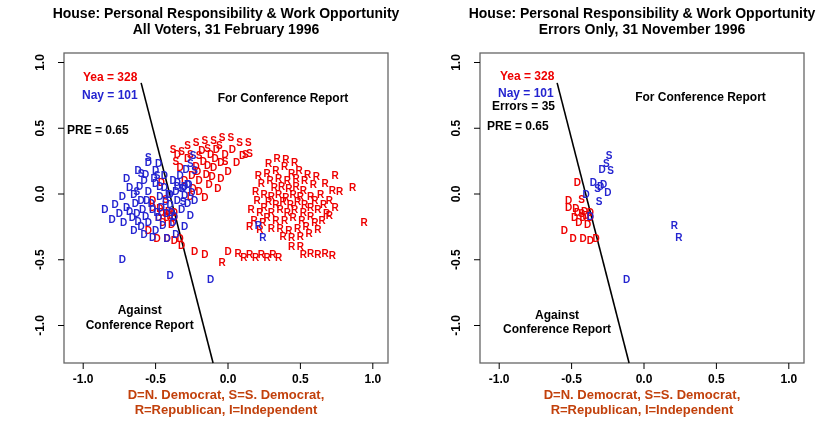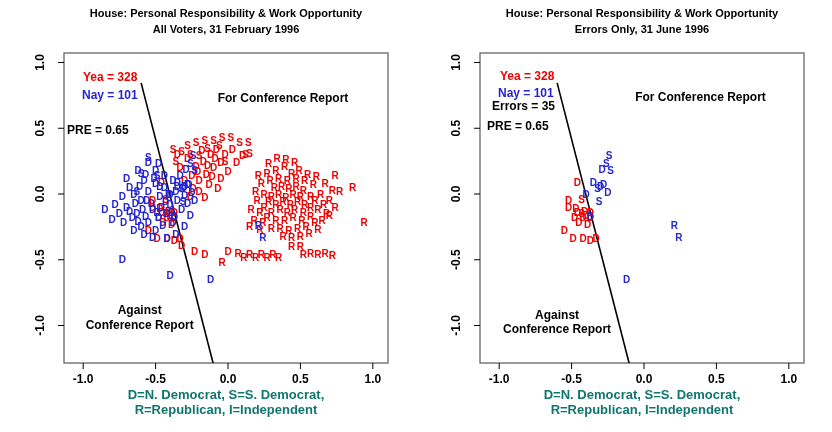--- a/index.html
+++ b/index.html
@@ -1,23 +1,23 @@
 <!DOCTYPE html>
 <html><head>
 <meta charset="utf-8">
 <style>
   html,body{margin:0;padding:0;background:#ffffff;}
   body{width:832px;height:432px;overflow:hidden;font-family:"Liberation Sans",sans-serif;}
   .figure-row{display:flex;width:832px;height:432px;}
   .panel{position:relative;width:416px;height:432px;}
   .panel svg{position:absolute;top:0;left:0;}
   .title{position:absolute;top:5px;left:36px;right:0;text-align:center;
-         font-size:11px;font-weight:bold;color:#000;line-height:16px;}
+         font-size:14px;font-weight:bold;color:#000;line-height:16px;}
   .xlabel{position:absolute;top:387px;left:36px;right:0;text-align:center;
-          font-size:13px;font-weight:bold;color:#0f766e;line-height:15px;}
+          font-size:13px;font-weight:bold;color:#c2410c;line-height:15px;}
   svg text{font-family:"Liberation Sans",sans-serif;font-weight:bold;}
   svg .tick{font-size:12px;fill:#000;}
   svg .ann{font-size:12px;}
   svg g.pt text{font-size:10px;}
 </style>
 </head>
 <body>
 
 <div class="figure-row">
 
@@ -391,21 +391,21 @@
         <text x="284.472" y="100.635" text-anchor="middle" class="ann" fill="#000000">For Conference Report</text>
         <text x="141.12" y="318.925" text-anchor="middle" class="ann" fill="#000000">Against</text>
         <text x="141.12" y="333.39" text-anchor="middle" class="ann" fill="#000000">Conference Report</text>
         <text x="84" y="80" class="ann" fill="#ee0000">Yea =  328</text>
         <text x="82" y="97" class="ann" fill="#2424d0">Nay =  101</text>
         <text x="76" y="110" class="ann" fill="#000000">Errors =  35</text>
         <text x="71" y="130" class="ann" fill="#000000">PRE =  0.65</text>
       </svg>
     <div class="title">
       <div>House: Personal Responsibility &amp; Work Opportunity</div>
-      <div>Errors Only, 31 June 1996</div>
+      <div>Errors Only, 31 November 1996</div>
     </div>
     <div class="xlabel">
       <div>D=N. Democrat, S=S. Democrat,</div>
       <div>R=Republican, I=Independent</div>
     </div>
   </div>
 
 </div>
 
 </body></html>

